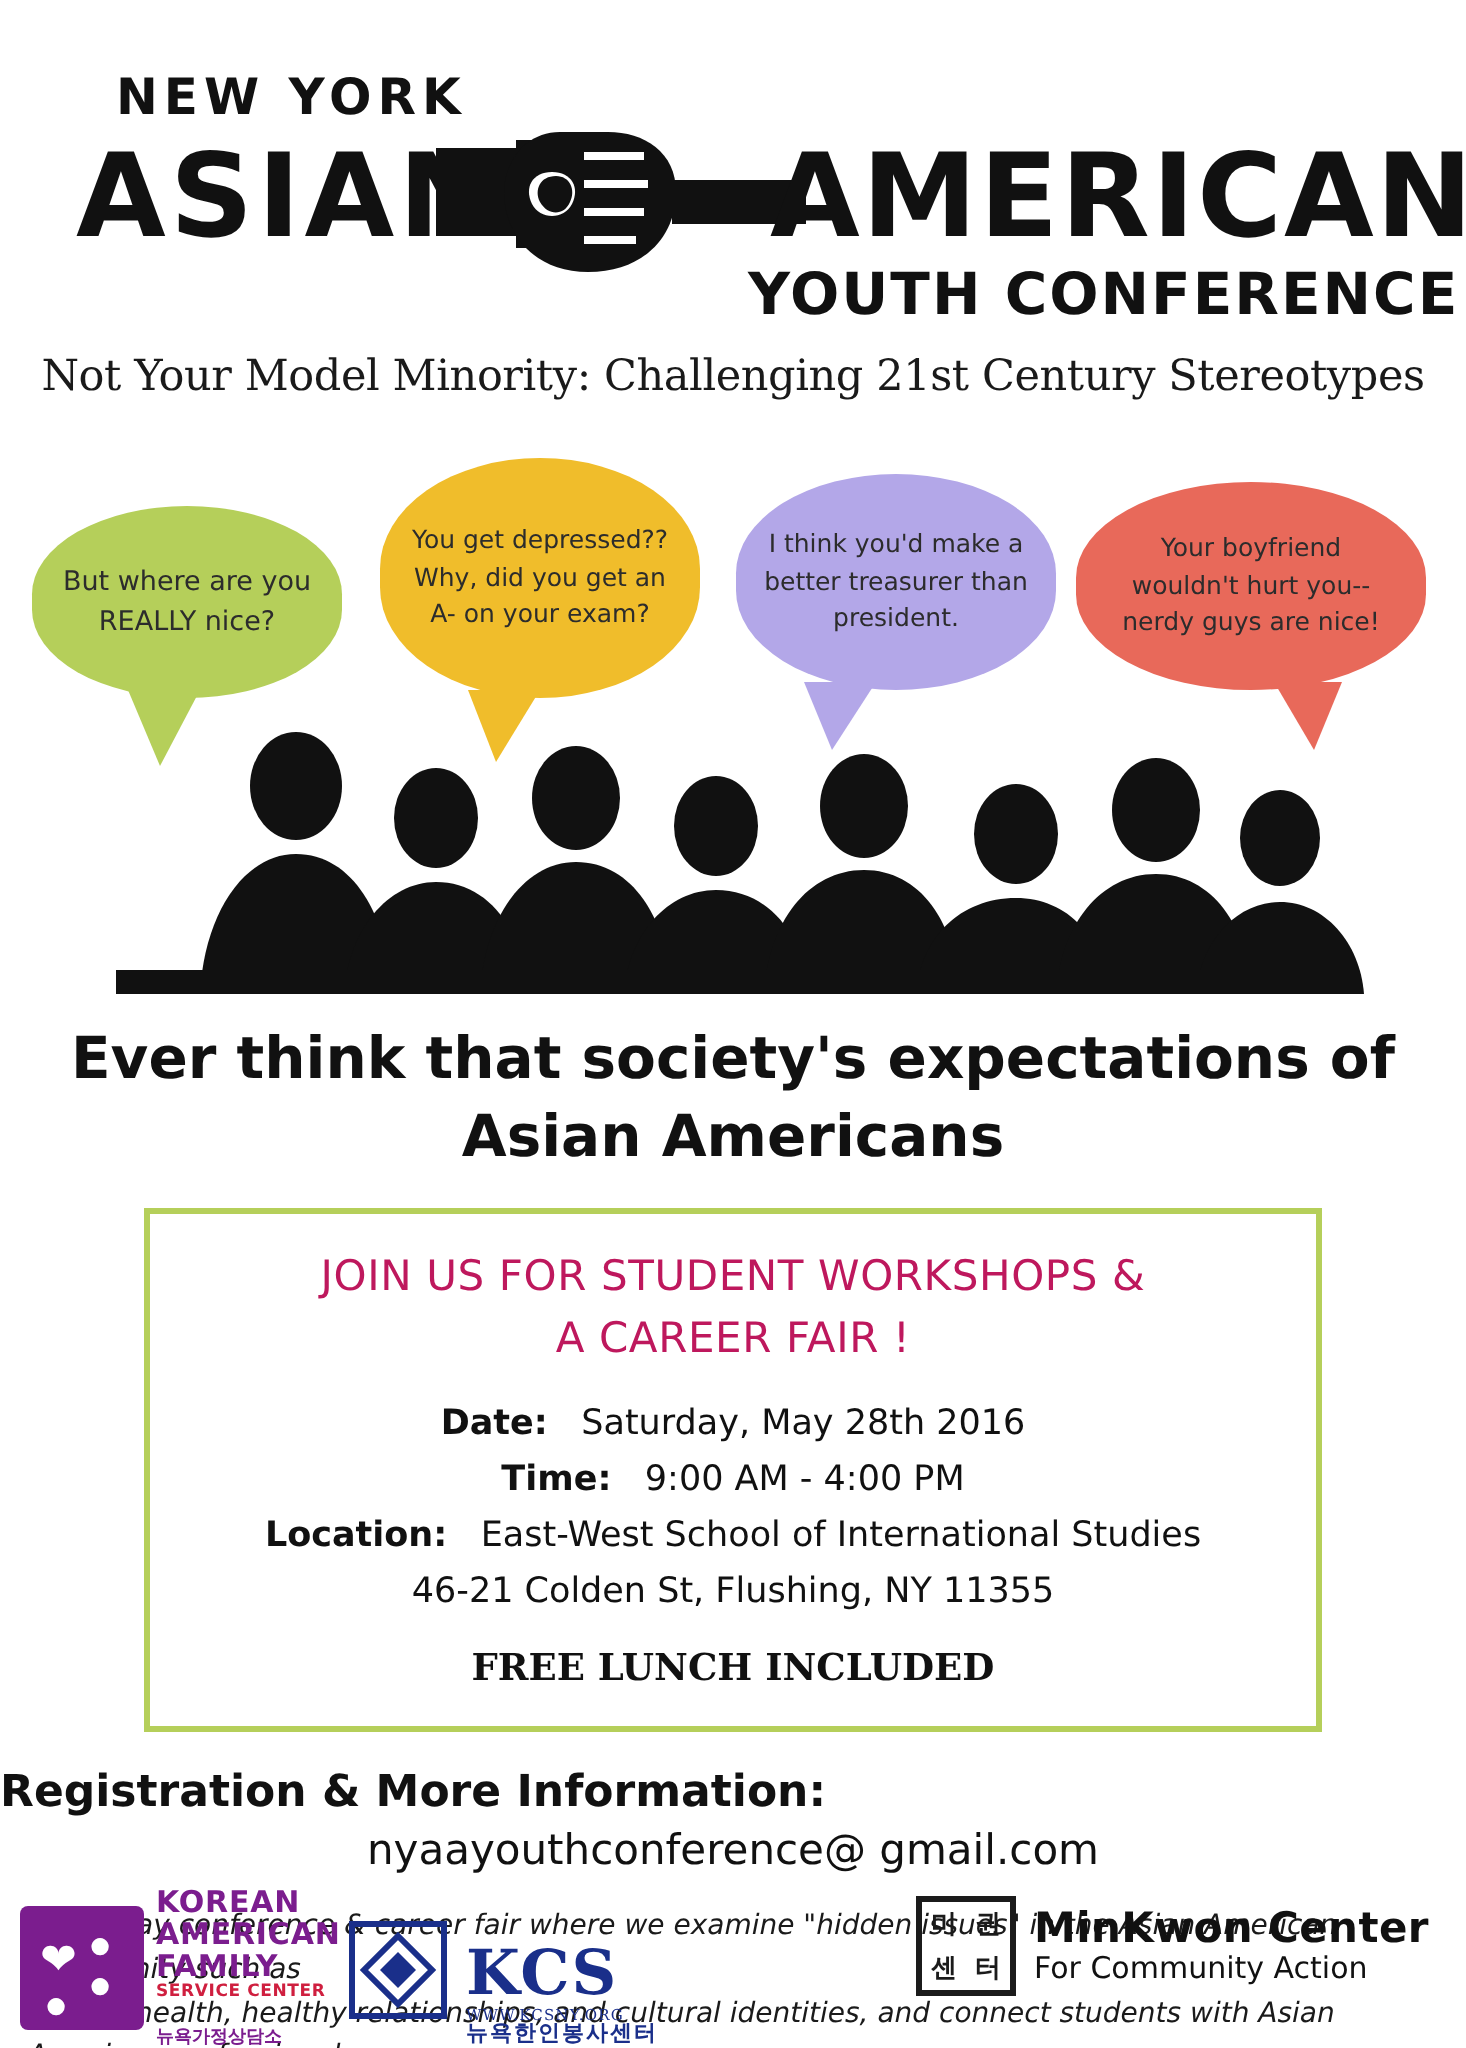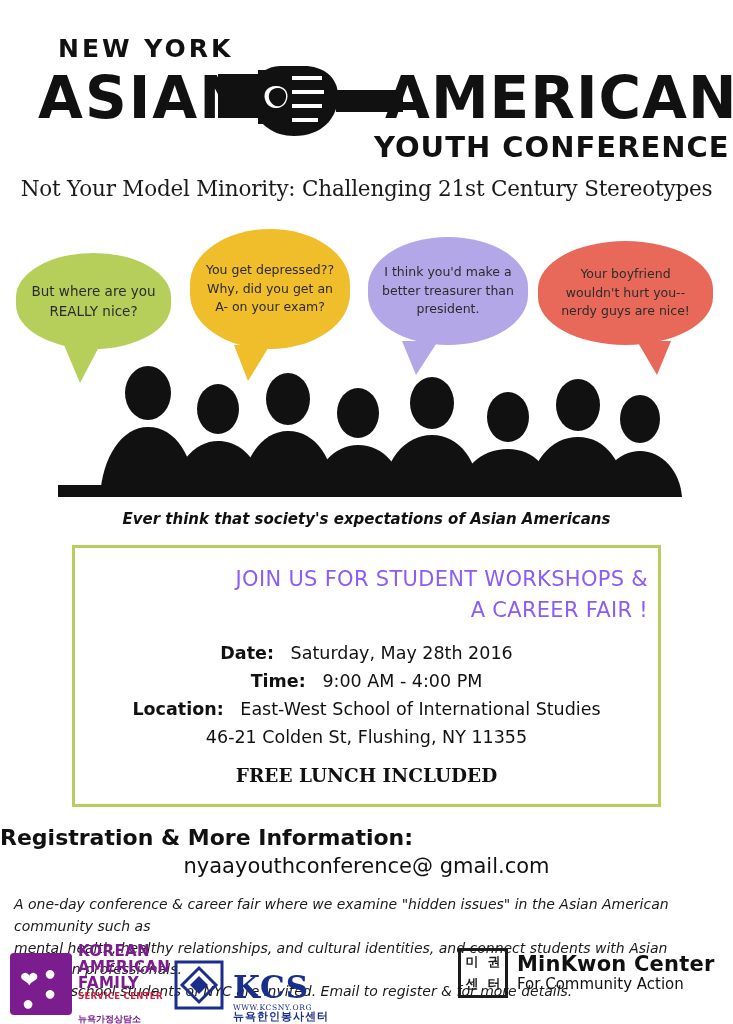--- a/index.html
+++ b/index.html
@@ -158,41 +158,39 @@
     width: 733px;
     height: 132px;
     margin-top: 2px;
   }
 
   
   .question {
     text-align: center;
     font-family: "DejaVu Sans", sans-serif;
     font-weight: bold;
-    font-size: 15px;
+    font-size: 29px;
     color: #111;
     line-height: 1.35;
     margin-top: 8px;
-    font-style: italic;
   }
 
   
   .info-box {
     margin: 16px 72px 0 72px;
     border: 3px solid #b5cf5a;
     padding: 16px 10px 18px 10px;
     text-align: center;
   }
   .join {
     font-family: "DejaVu Sans", sans-serif;
     font-size: 21px;
-    color: #8b5cf6;
+    color: #be185d;
     line-height: 1.45;
     letter-spacing: 0.3px;
-    text-align: right;
   }
   .details {
     margin-top: 14px;
     font-family: "DejaVu Sans", sans-serif;
     font-size: 17.5px;
     color: #111;
     line-height: 1.6;
   }
   .details .lbl { font-weight: bold; }
   .details-row { white-space: nowrap; }

